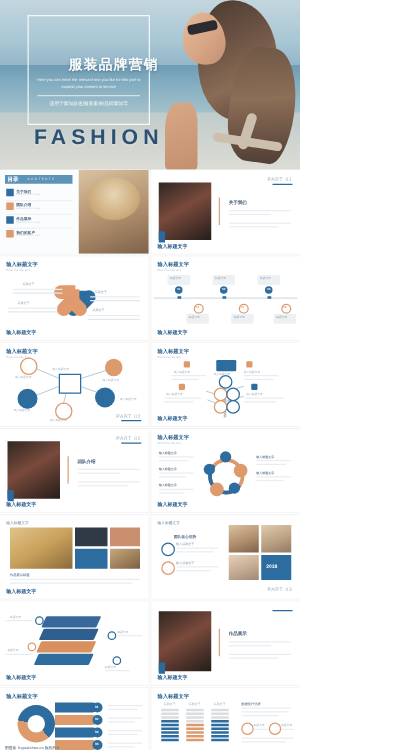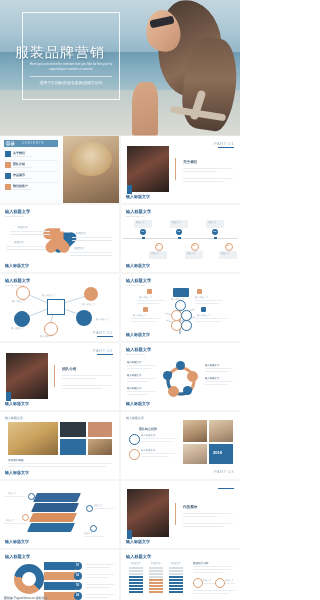--- a/index.html
+++ b/index.html
@@ -39,22 +39,22 @@
   .fig .strap{position:absolute;right:20px;top:112px;width:56px;height:7px;
         background:#cdbfae;border-radius:4px;transform:rotate(9deg);}
   .fig .strap2{position:absolute;right:44px;top:92px;width:8px;height:30px;
         background:#cdbfae;border-radius:4px;transform:rotate(18deg);}
 
   .titlebox{position:absolute;left:22px;top:12px;width:98px;height:88px;
         border:1px solid rgba(255,255,255,.85);box-sizing:border-box;}
   .t-main{position:absolute;left:23px;top:24px;width:96px;text-align:center;
         font-size:14px;font-weight:700;color:#21486b;letter-spacing:2px;
         text-shadow:0 1px 2px rgba(255,255,255,.45);}
-  .t-sub{position:absolute;left:15px;top:44px;width:112px;text-align:left;
-        font-size:14px;font-weight:400;color:#ffffff;letter-spacing:1px;
+  .t-sub{position:absolute;left:15px;top:44px;width:112px;text-align:right;
+        font-size:11px;font-weight:700;color:#ffffff;letter-spacing:1px;
         text-shadow:0 1px 2px rgba(30,60,80,.4);}
   .t-en{position:absolute;left:28px;top:62px;width:86px;text-align:center;
         font-size:3.2px;line-height:4.6px;color:rgba(255,255,255,.88);}
   .t-cn{position:absolute;left:28px;top:80px;width:86px;text-align:center;
         font-size:3.8px;color:rgba(255,255,255,.92);}
   .t-rule{position:absolute;left:30px;top:76px;width:82px;height:1px;
         background:rgba(255,255,255,.6);}
   .t-fashion{position:absolute;left:24px;top:100px;width:110px;text-align:center;
         font-size:17px;font-weight:700;color:#2d4f72;letter-spacing:4px;
         text-shadow:0 1px 2px rgba(255,255,255,.4);}
@@ -123,20 +123,21 @@
       <div class="arm"></div>
       <div class="strap2"></div>
       <div class="strap"></div>
     </div>
 
     <div class="titlebox"></div>
     <div class="t-sub">服装品牌营销</div>
     <div class="t-en">Here you can enter the relevant text you like for this part to expand your content or service</div>
     <div class="t-rule"></div>
     <div class="t-cn">适用于策划叙述/服装案例/品牌策划等</div>
+    <div class="t-fashion">FASHION</div>
   </div>
 
   <div class="grid">
 
     <div class="row">
 
       <div class="slide">
         <div style="position:absolute;left:0;top:0;width:63px;height:67px;background:#fbfcfd;"></div>
         <div style="position:absolute;left:4px;top:4px;width:54px;height:7px;background:#5e93b8;"></div>
         <div style="position:absolute;left:6px;top:4.5px;font-size:4.4px;font-weight:700;color:#fff;">目录</div>

